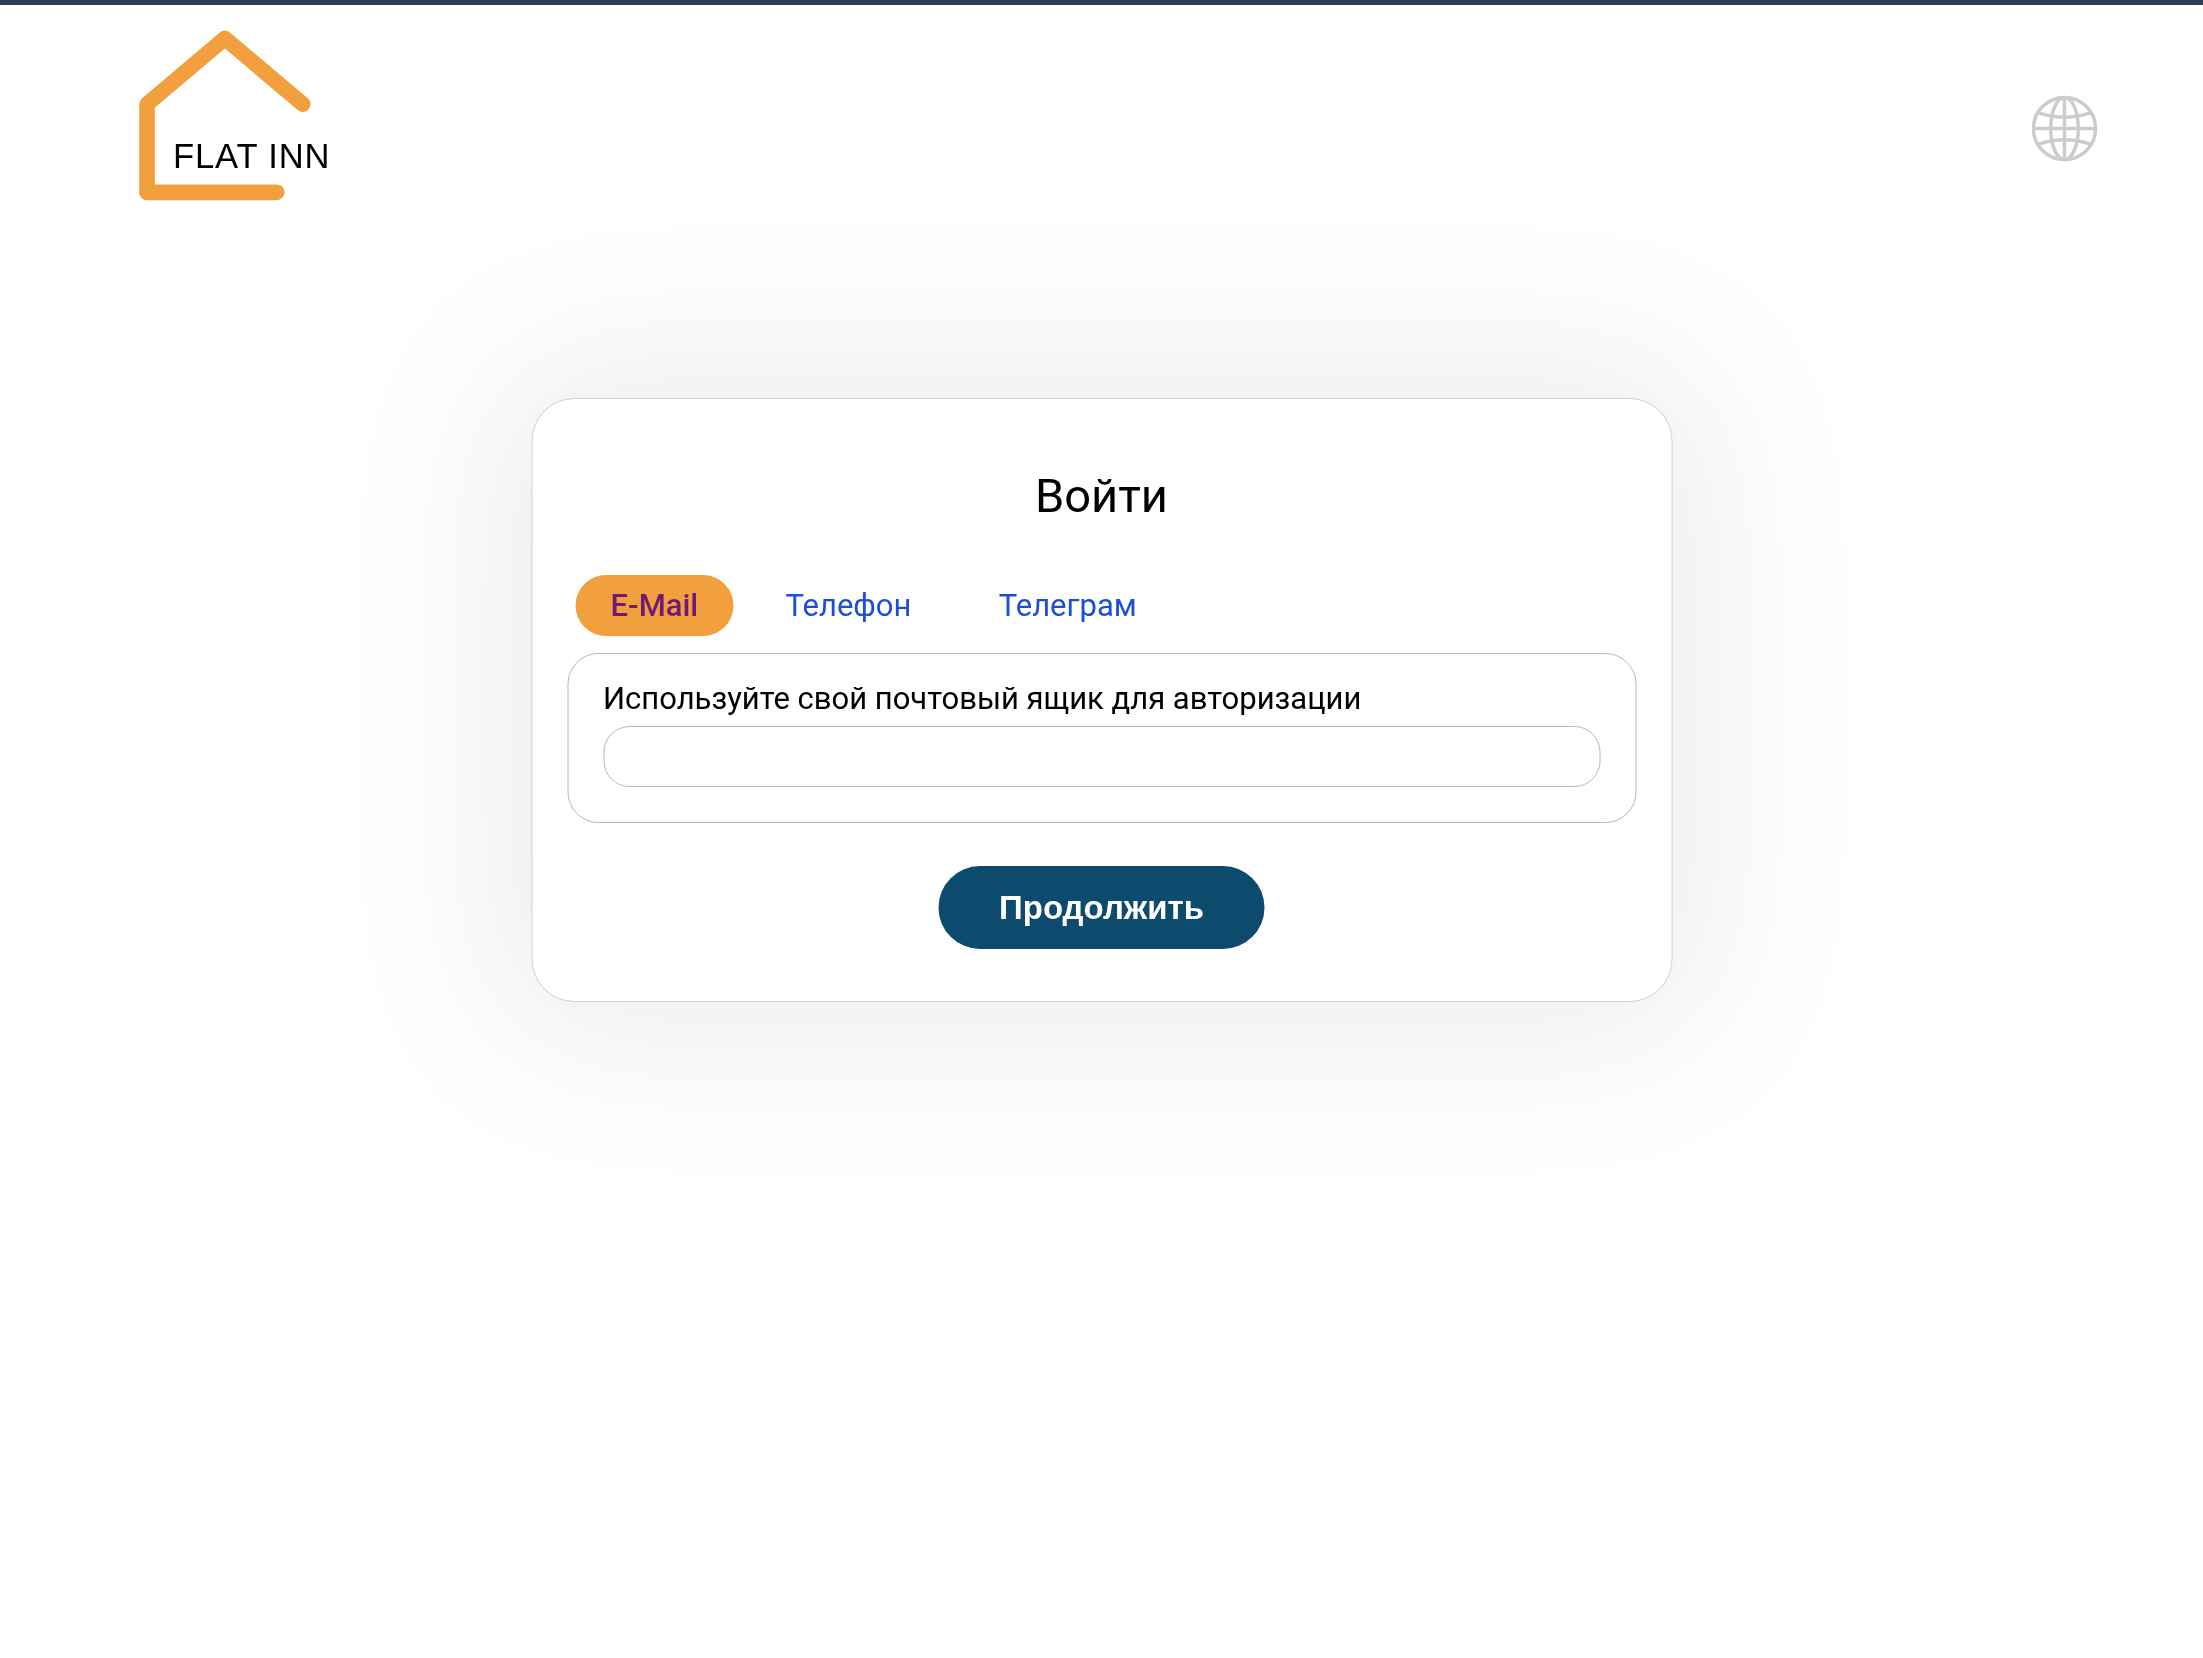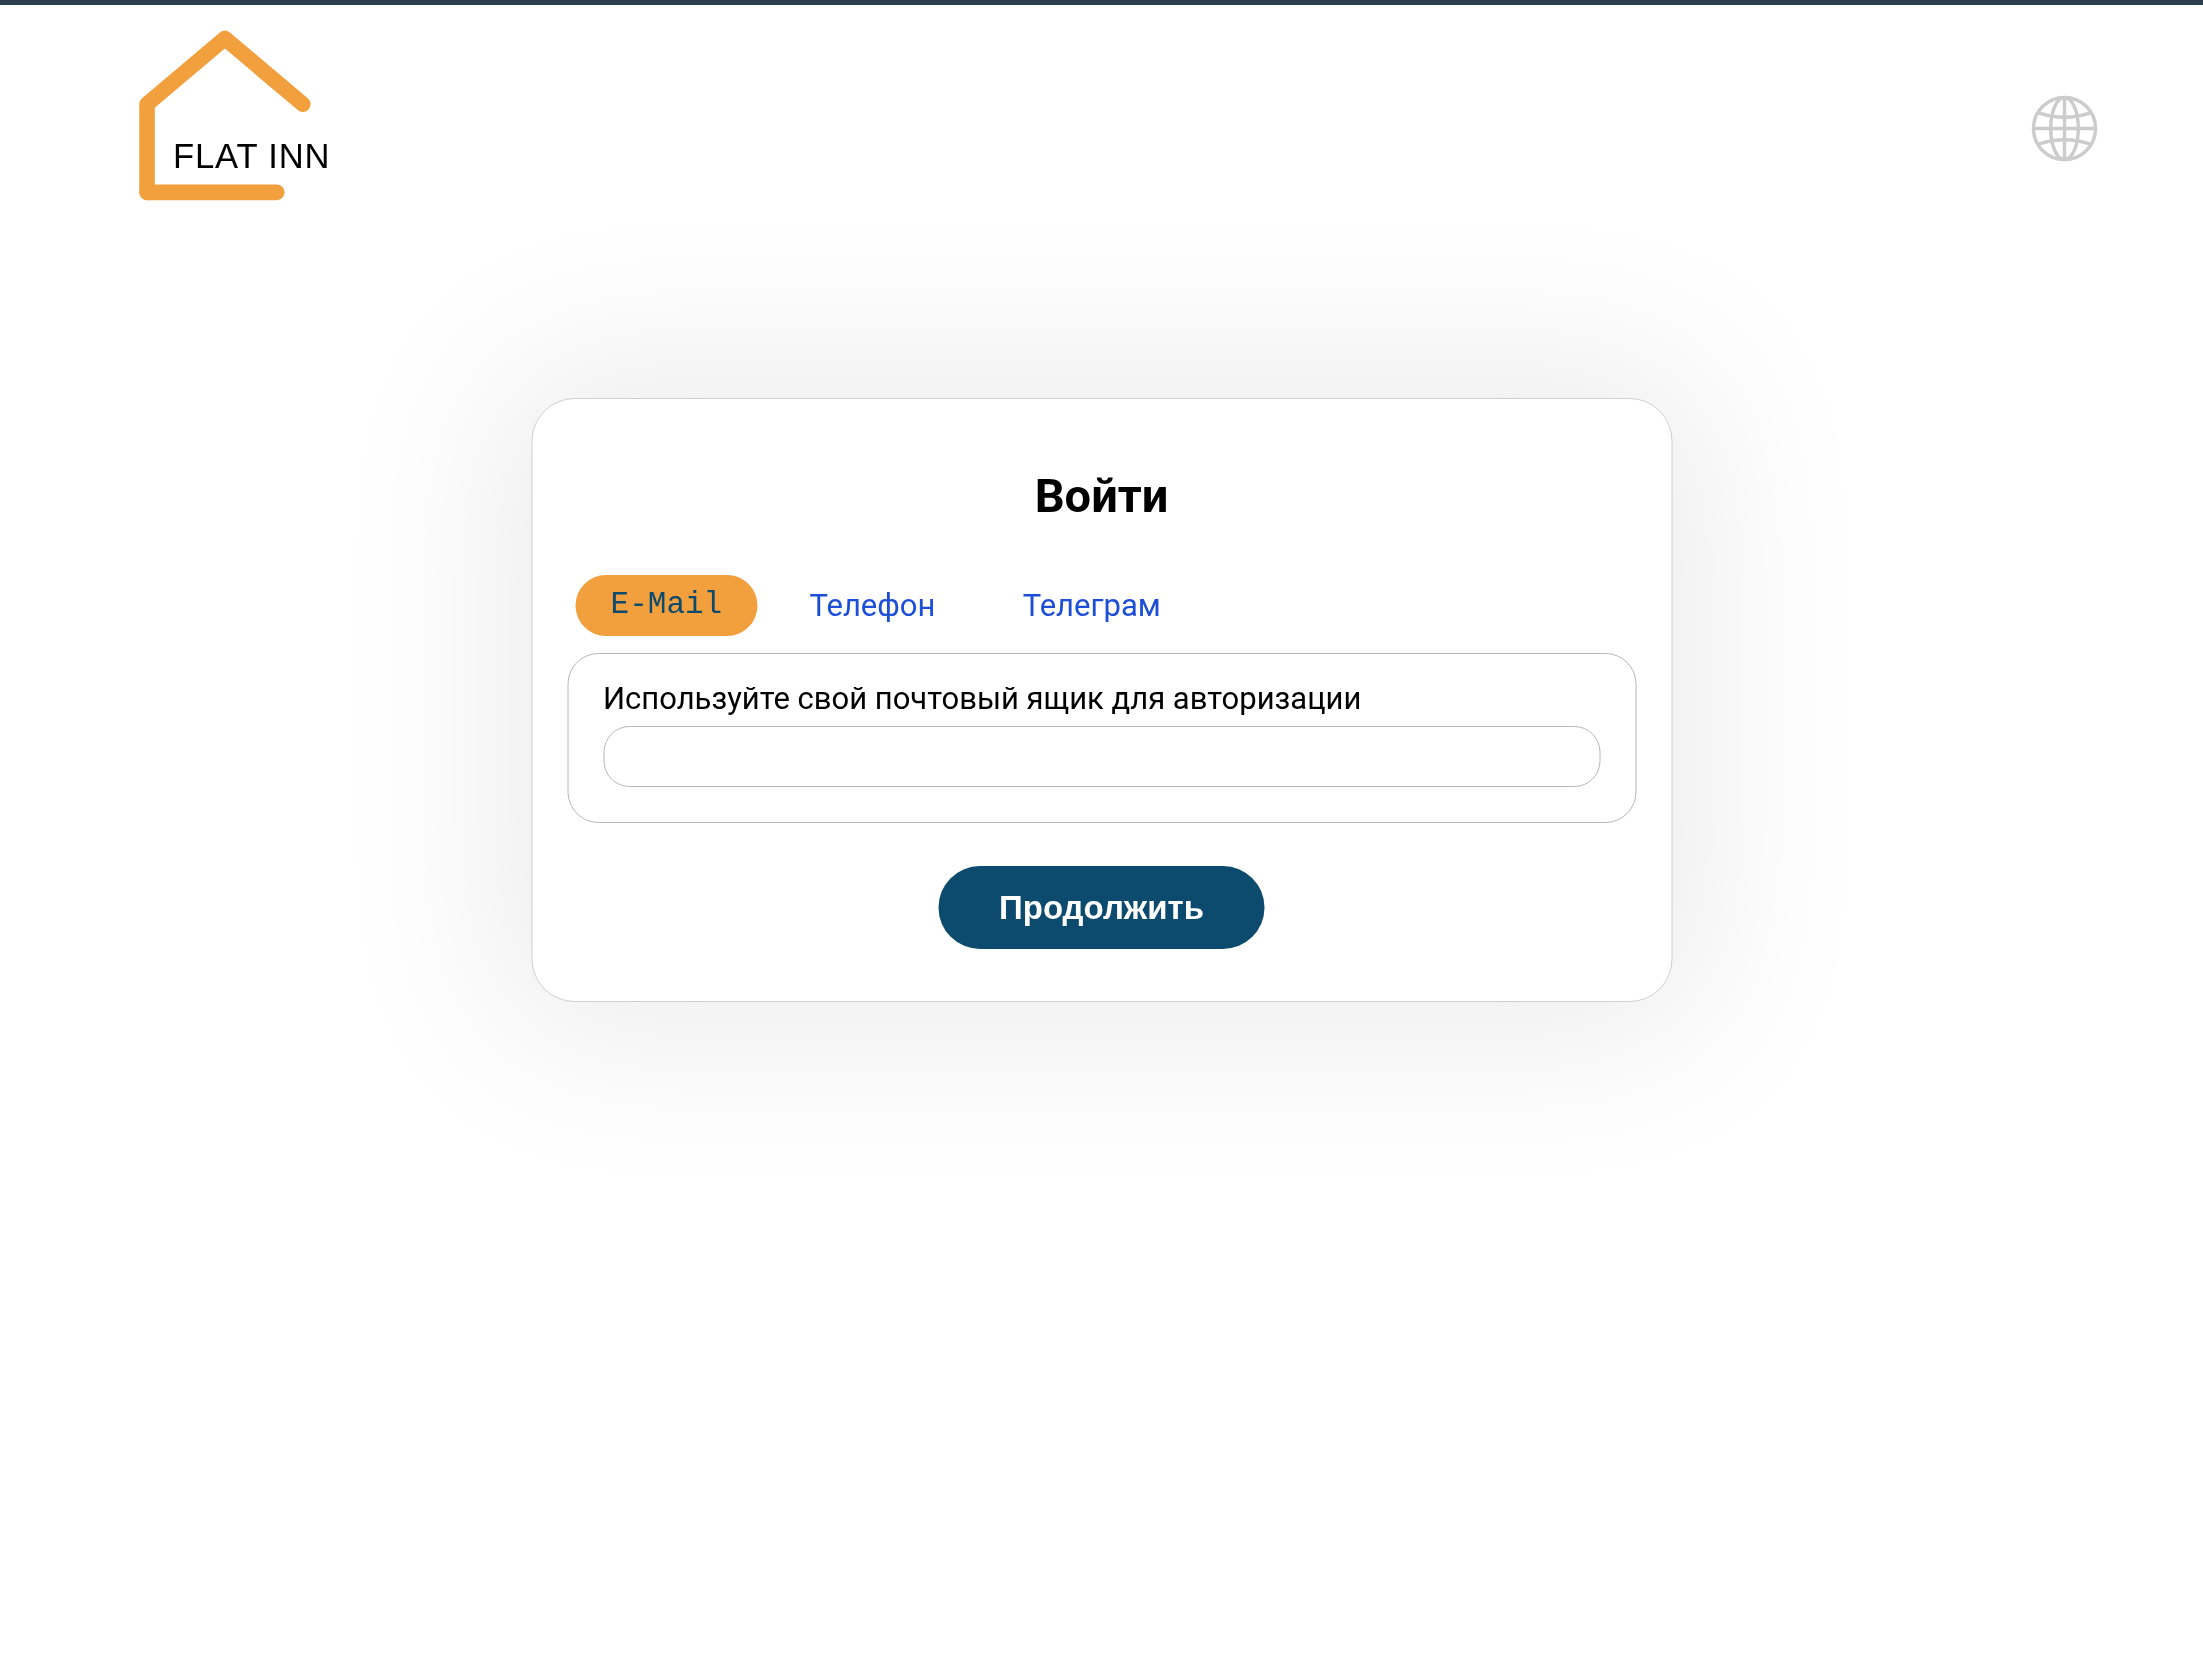--- a/index.html
+++ b/index.html
@@ -57,43 +57,42 @@
       width: 1141px;
       background: #ffffff;
       border: 0.9px solid #d0d0d0;
       border-radius: 43px;
       padding: 69px 35px 52px 35px;
       box-shadow: 0 0 173px 35px rgba(0,0,0,0.08);
     }
     .login-title {
       text-align: center;
       font-size: 47px;
-      font-weight: 700;
+      font-weight: 400;
       color: #000000;
       margin-bottom: 52px;
     }
     .tabs {
       display: flex;
       gap: 17.3px;
       margin-bottom: 17.3px;
       padding-left: 8.6px;
     }
     .tab {
       padding: 12px 35px;
       border-radius: 35px;
       font-size: 31px;
       cursor: pointer;
       color: #1d4ed8;
     }
     .tab.active {
       background: #f2a03d;
-      color: #0c4a6e;
+      color: #701a75;
       padding: 12px 35px;
       font-weight: 500;
-      font-family: Liberation Mono, monospace;
     }
     .input-section {
       border: 0.9px solid #b8b8b8;
       border-radius: 31px;
       padding: 26px 35px 35px 35px;
       margin-bottom: 43px;
     }
     .input-label {
       font-size: 31px;
       color: #000000;

